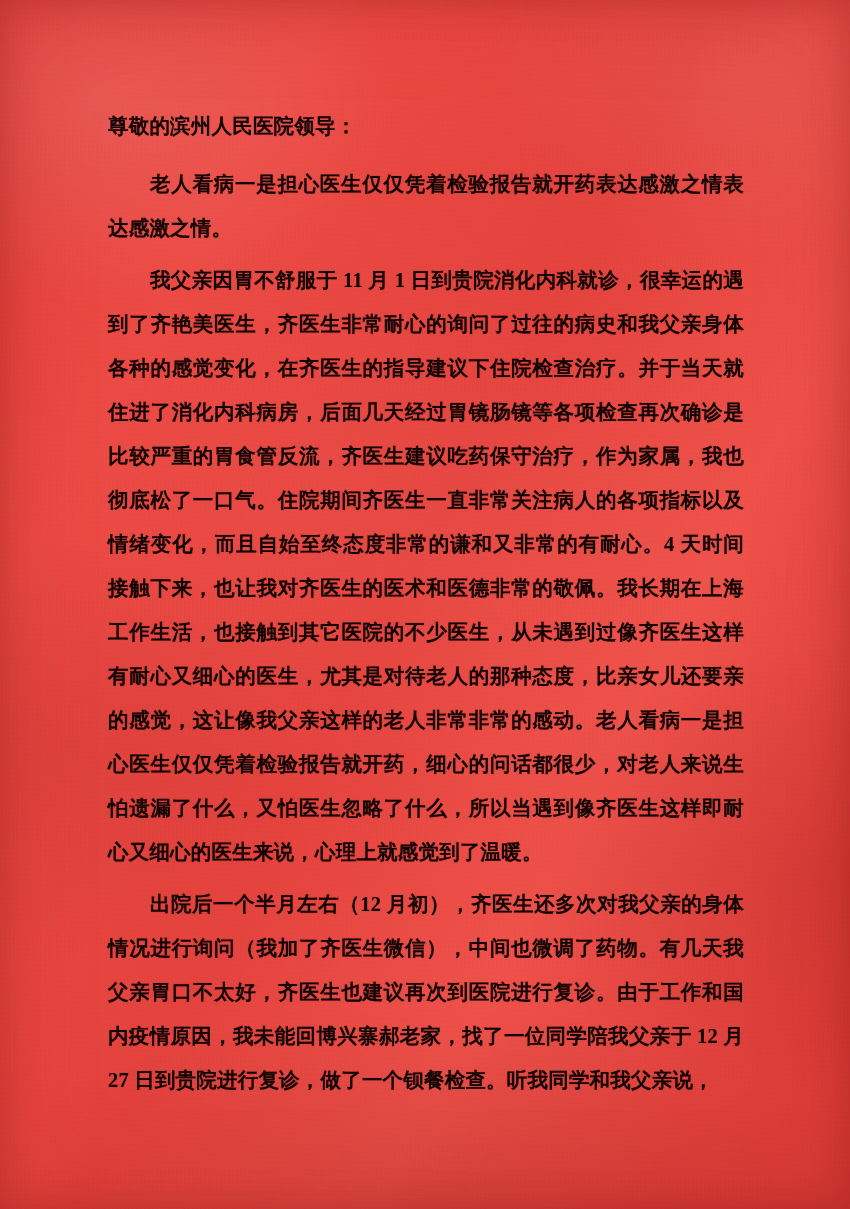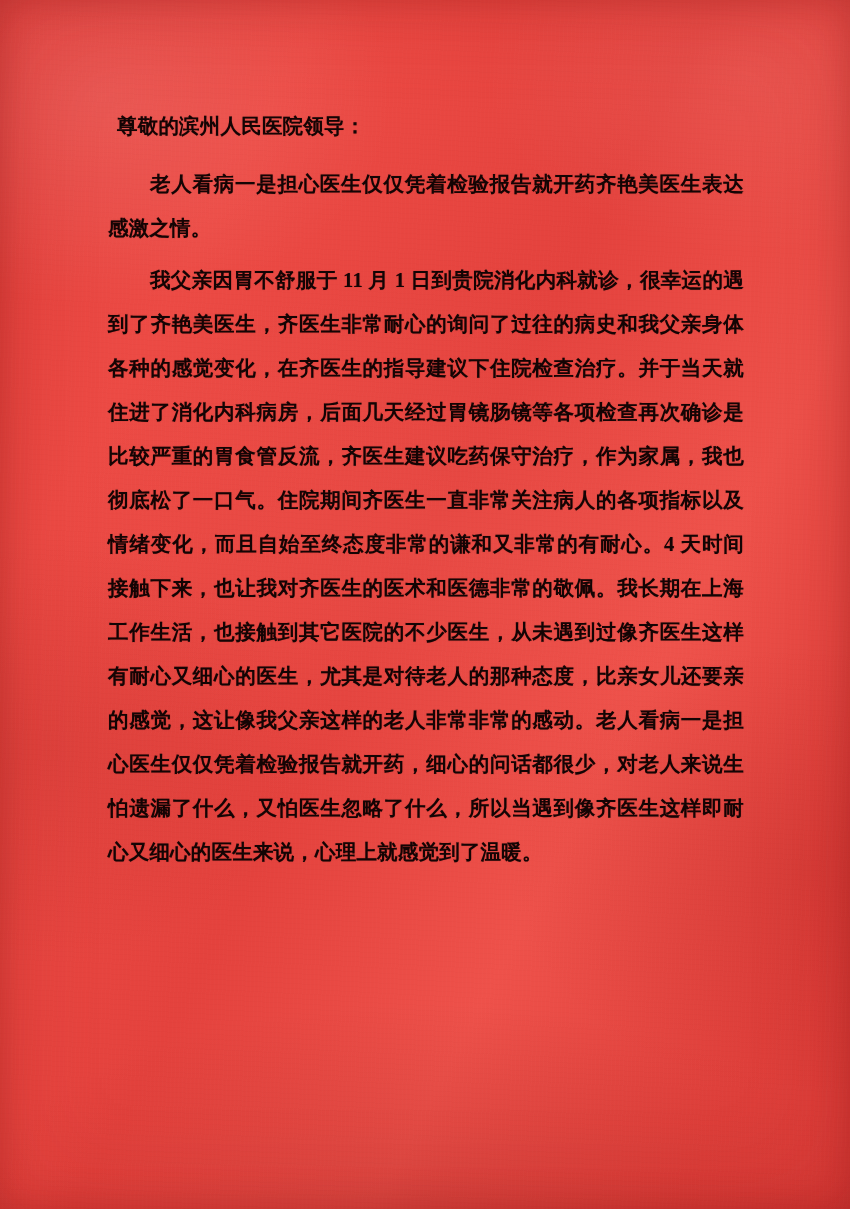--- a/index.html
+++ b/index.html
@@ -60,21 +60,20 @@
     line-height: 44px;
     letter-spacing: 0.2px;
     text-align: justify;
     text-justify: inter-character;
     font-weight: 600;
     text-shadow: 0 0 1px rgba(0,0,0,0.35);
   }
   .salutation {
     text-indent: 0;
     margin-bottom: 14px;
-    margin-left: 9px;
   }
   .indent {
     text-indent: 2.05em;
   }
   .p-gap {
     margin-top: 8px;
   }
   .bold-name {
     font-weight: 800;
   }
@@ -82,21 +81,22 @@
 </head>
 <body>
 
 <div class="page">
   <div class="grain"></div>
 
   <div class="content">
 
     <p class="para salutation">尊敬的滨州人民医院领导：</p>
 
-    <p class="para indent"><span>老人看病一是担心医生仅仅凭着检验报告就开药</span><span class="bold-name">齐艳美医生</span><span>表达感激之情。</span></p>
+    <p class="para indent"><span>老人看病一是担心医生仅仅凭着检验报告就开药</span><span class="bold-name">表达感激之情</span><span>表达感激之情。</span></p>
 
     <p class="para indent p-gap">我父亲因胃不舒服于 11 月 1 日到贵院消化内科就诊，很幸运的遇到了齐艳美医生，齐医生非常耐心的询问了过往的病史和我父亲身体各种的感觉变化，在齐医生的指导建议下住院检查治疗。并于当天就住进了消化内科病房，后面几天经过胃镜肠镜等各项检查再次确诊是比较严重的胃食管反流，齐医生建议吃药保守治疗，作为家属，我也彻底松了一口气。住院期间齐医生一直非常关注病人的各项指标以及情绪变化，而且自始至终态度非常的谦和又非常的有耐心。4 天时间接触下来，也让我对齐医生的医术和医德非常的敬佩。我长期在上海工作生活，也接触到其它医院的不少医生，从未遇到过像齐医生这样有耐心又细心的医生，尤其是对待老人的那种态度，比亲女儿还要亲的感觉，这让像我父亲这样的老人非常非常的感动。老人看病一是担心医生仅仅凭着检验报告就开药，细心的问话都很少，对老人来说生怕遗漏了什么，又怕医生忽略了什么，所以当遇到像齐医生这样即耐心又细心的医生来说，心理上就感觉到了温暖。</p>
 
+    <p class="para indent p-gap">出院后一个半月左右（12 月初），齐医生还多次对我父亲的身体情况进行询问（我加了齐医生微信），中间也微调了药物。有几天我父亲胃口不太好，齐医生也建议再次到医院进行复诊。由于工作和国内疫情原因，我未能回博兴寨郝老家，找了一位同学陪我父亲于 12 月 27 日到贵院进行复诊，做了一个钡餐检查。听我同学和我父亲说，</p>
 
   </div>
 
   <div class="edge-shade"></div>
 </div>
 
 </body></html>

